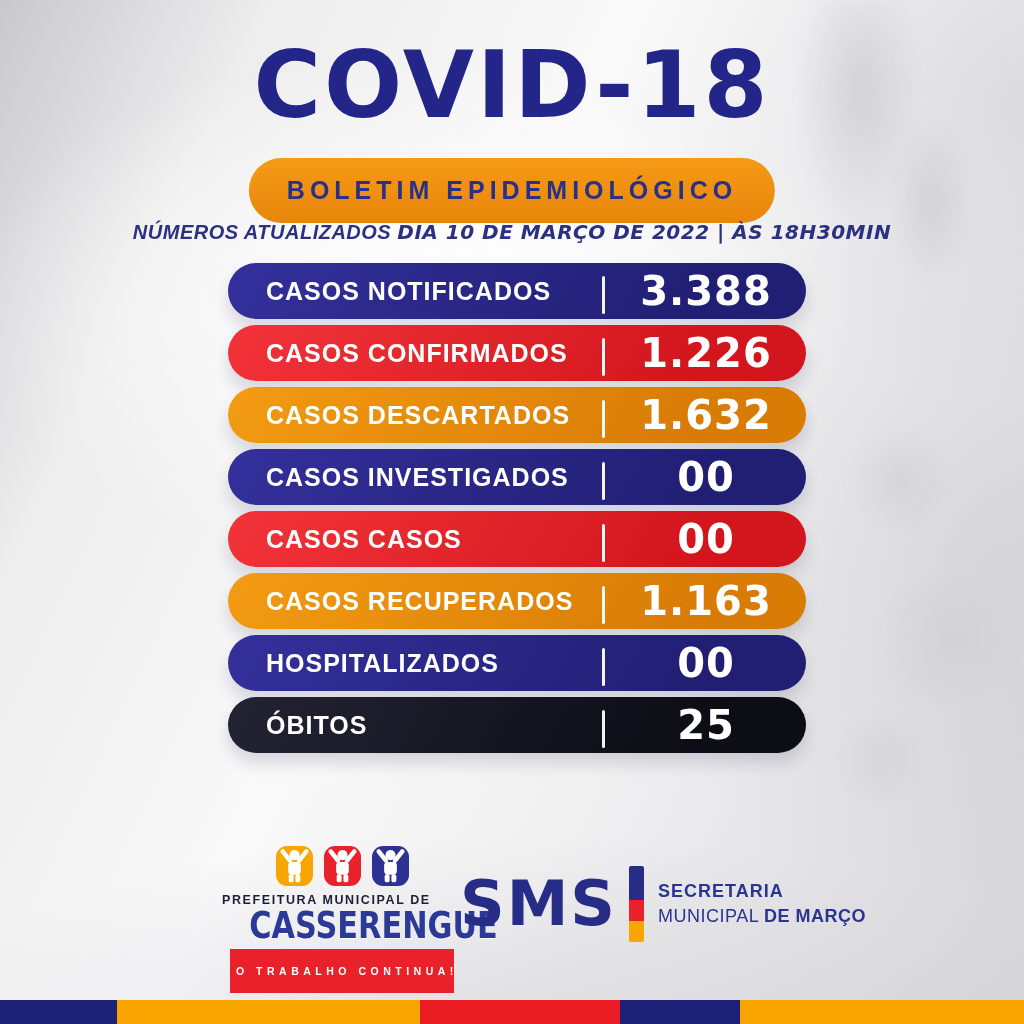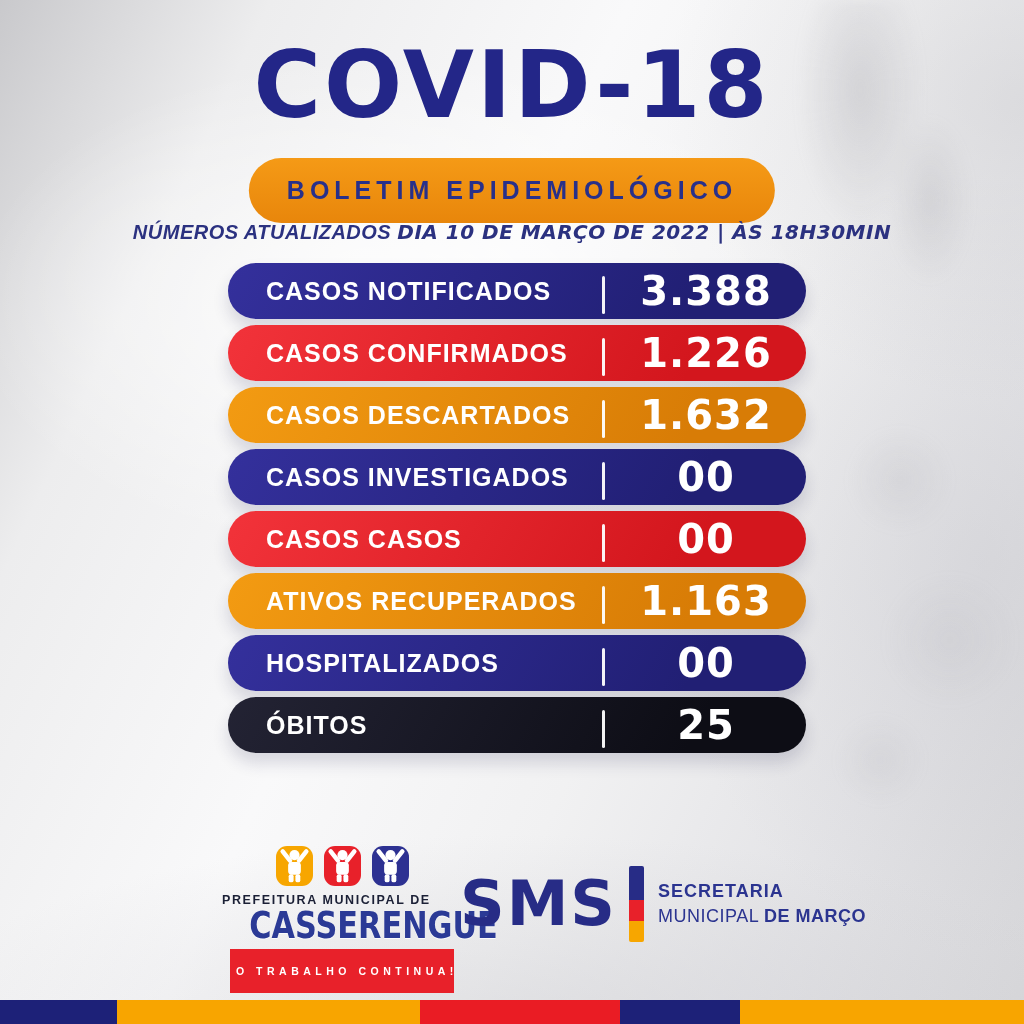--- a/index.html
+++ b/index.html
@@ -141,21 +141,21 @@
       <span class="pill-label">CASOS INVESTIGADOS</span>
       <span class="pill-divider"></span>
       <span class="pill-value">00</span>
     </div>
     <div class="pill-row" style="background: linear-gradient(120deg, rgb(242, 51, 58) 0%, rgb(211, 22, 29) 80%);">
       <span class="pill-label">CASOS CASOS</span>
       <span class="pill-divider"></span>
       <span class="pill-value">00</span>
     </div>
     <div class="pill-row" style="background: linear-gradient(120deg, rgb(243, 155, 18) 0%, rgb(216, 124, 6) 80%);">
-      <span class="pill-label">ATIVOS RECUPERADOS</span>
+      <span class="pill-label">CASOS RECUPERADOS</span>
       <span class="pill-divider"></span>
       <span class="pill-value">1.163</span>
     </div>
     <div class="pill-row" style="background: linear-gradient(120deg, rgb(52, 48, 156) 0%, rgb(33, 31, 116) 80%);">
       <span class="pill-label">HOSPITALIZADOS</span>
       <span class="pill-divider"></span>
       <span class="pill-value">00</span>
     </div>
     <div class="pill-row" style="background: linear-gradient(120deg, rgb(35, 35, 52) 0%, rgb(13, 13, 21) 80%);">
       <span class="pill-label">ÓBITOS</span>

